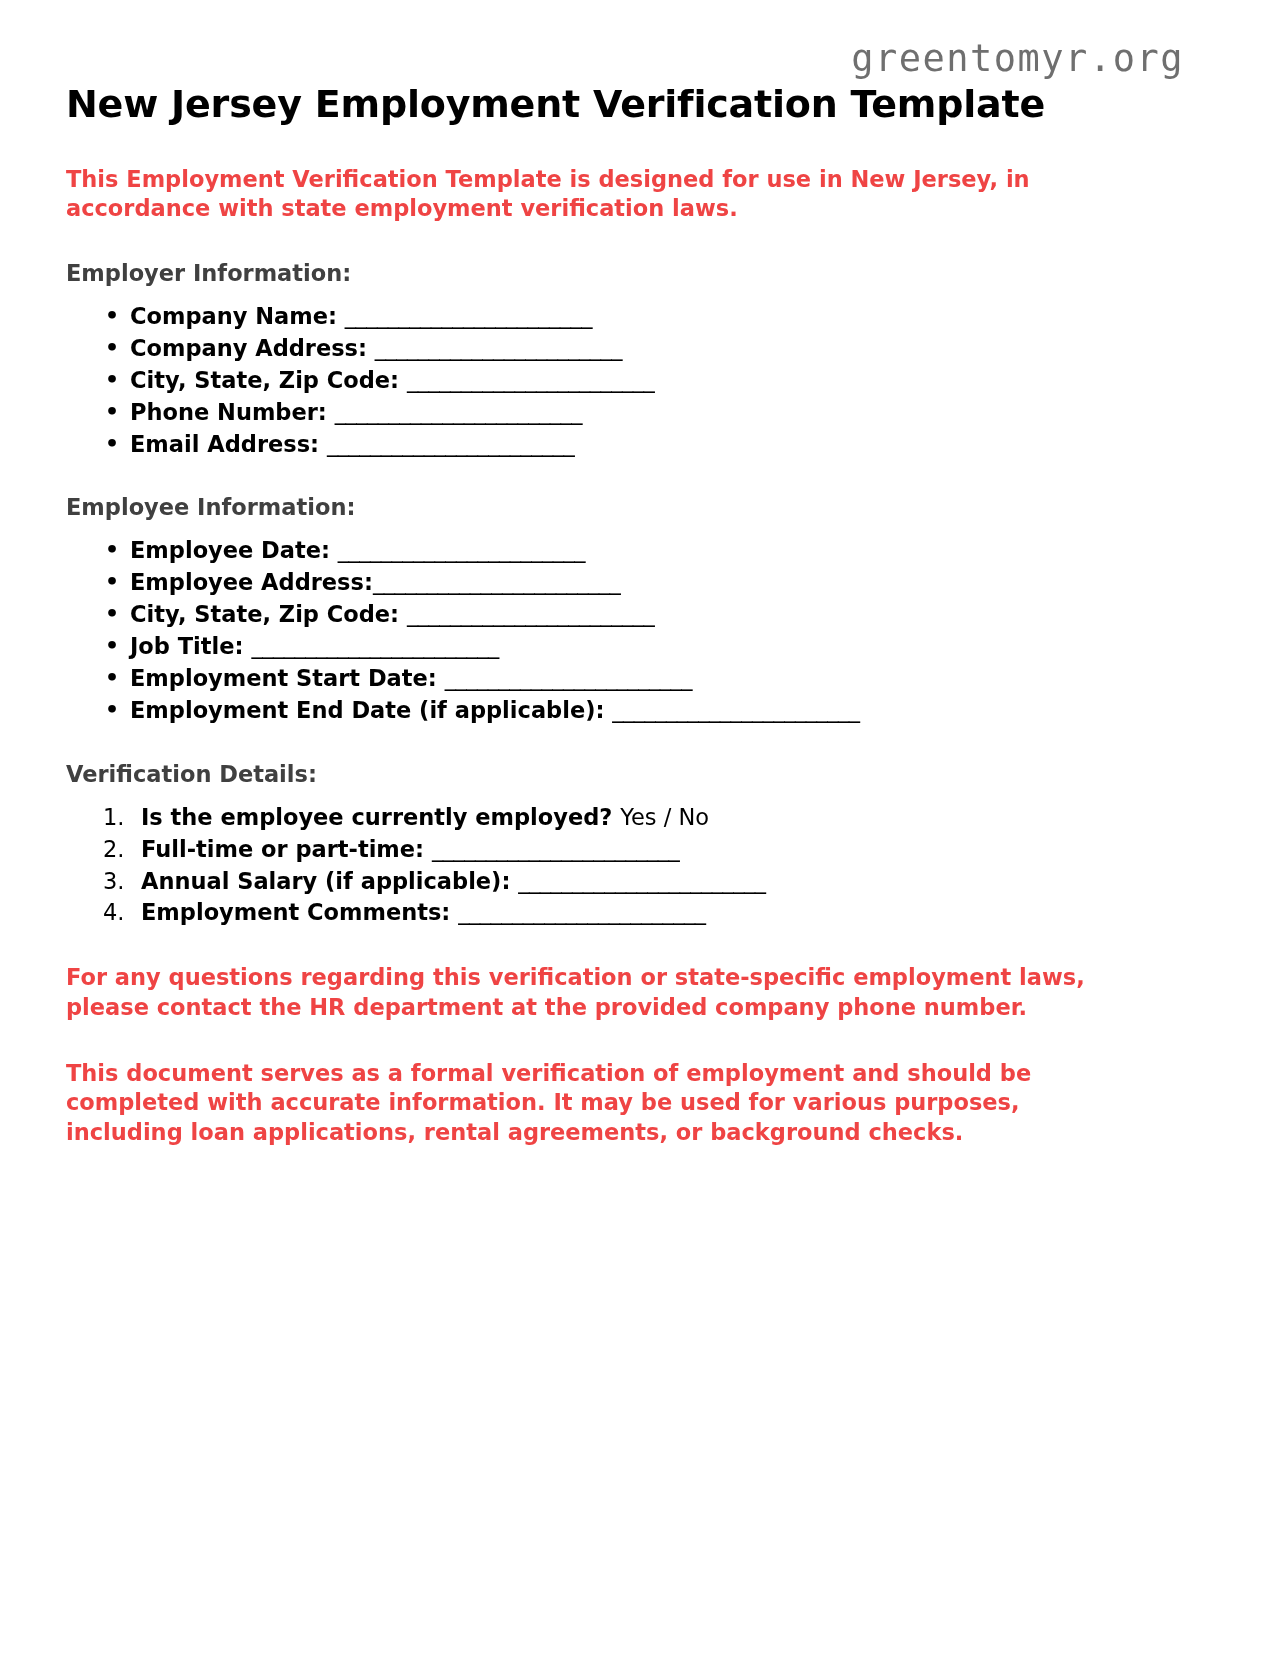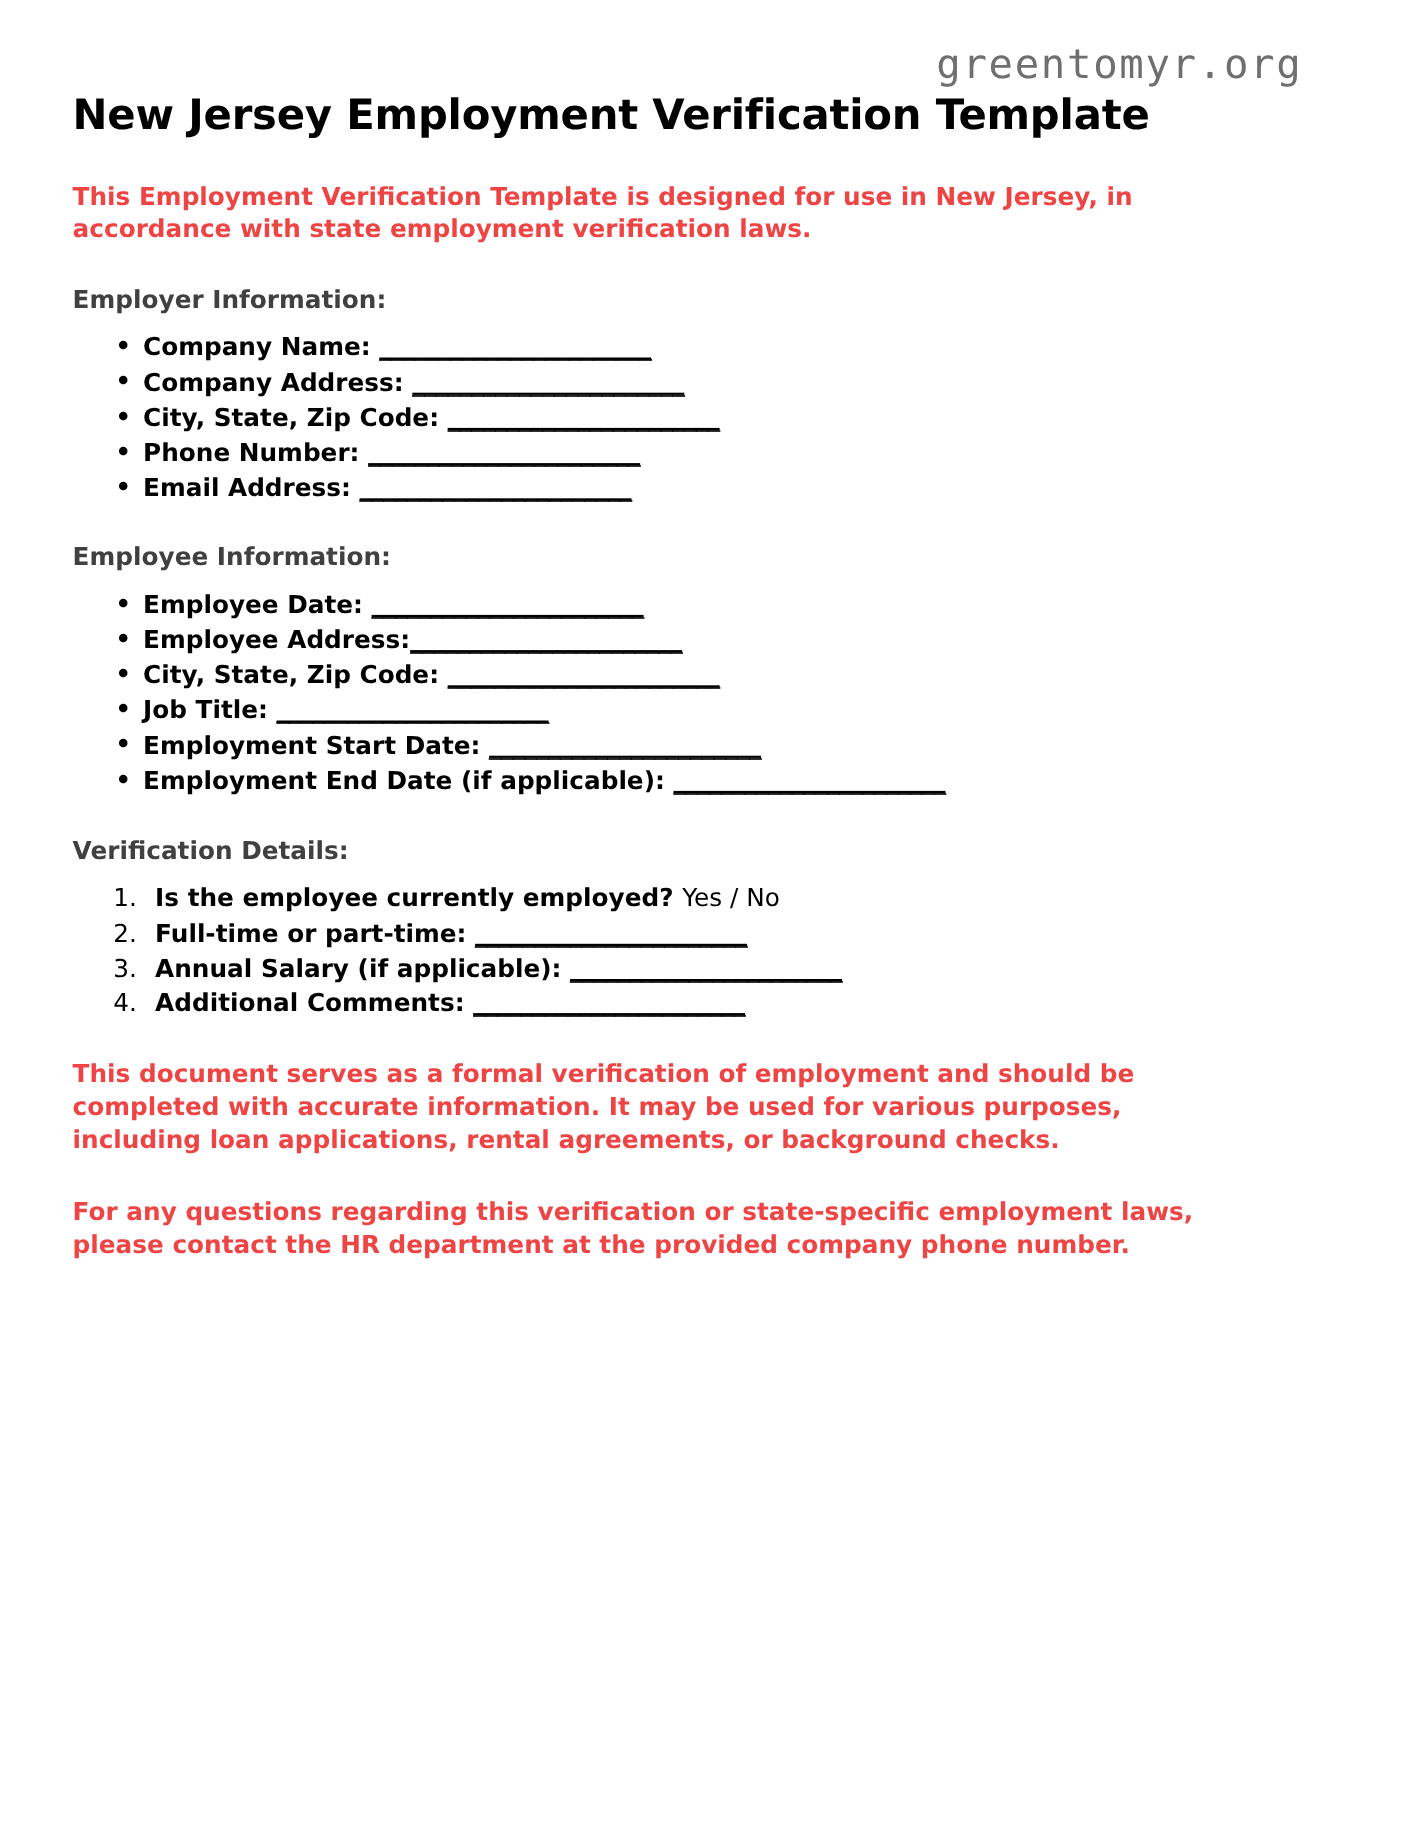--- a/index.html
+++ b/index.html
@@ -114,21 +114,20 @@
     position: absolute;
     left: 0;
     top: 0;
     font-weight: normal;
     font-size: 22.5px;
   }
 
   .blank {
     font-weight: normal;
     letter-spacing: -0.5px;
-    text-decoration: underline;
   }
   .normal-text {
     font-weight: normal;
   }
 </style>
 </head>
 <body>
 
 <div class="page">
 
@@ -157,20 +156,20 @@
       <li><span>Job Title:</span> <span class="blank">_______________________</span></li>
       <li><span>Employment Start Date:</span> <span class="blank">_______________________</span></li>
       <li><span>Employment End Date (if applicable):</span> <span class="blank">_______________________</span></li>
     </ul>
 
     <h2 class="section-head">Verification Details:</h2>
     <ol class="verify-list">
       <li><span>Is the employee currently employed?</span> <span class="normal-text">Yes / No</span></li>
       <li><span>Full-time or part-time:</span> <span class="blank">_______________________</span></li>
       <li><span>Annual Salary (if applicable):</span> <span class="blank">_______________________</span></li>
-      <li><span>Additional Comments:</span> <span class="blank">_______________________</span></li>
+      <li><span>Employment Comments:</span> <span class="blank">_______________________</span></li>
     </ol>
 
+    <p class="para">For any questions regarding this verification or state-specific employment laws, please contact the HR department at the provided company phone number.</p>
     <p class="para">This document serves as a formal verification of employment and should be completed with accurate information. It may be used for various purposes, including loan applications, rental agreements, or background checks.</p>
-    <p class="para">For any questions regarding this verification or state-specific employment laws, please contact the HR department at the provided company phone number.</p>
 
   </div>
 </div>
 
 </body></html>

